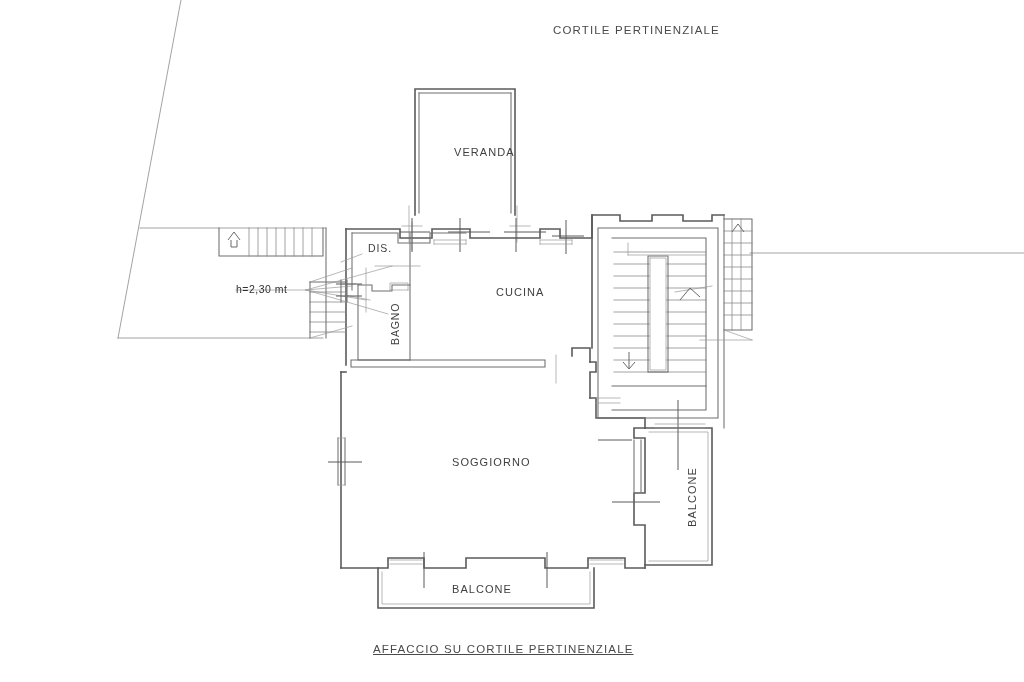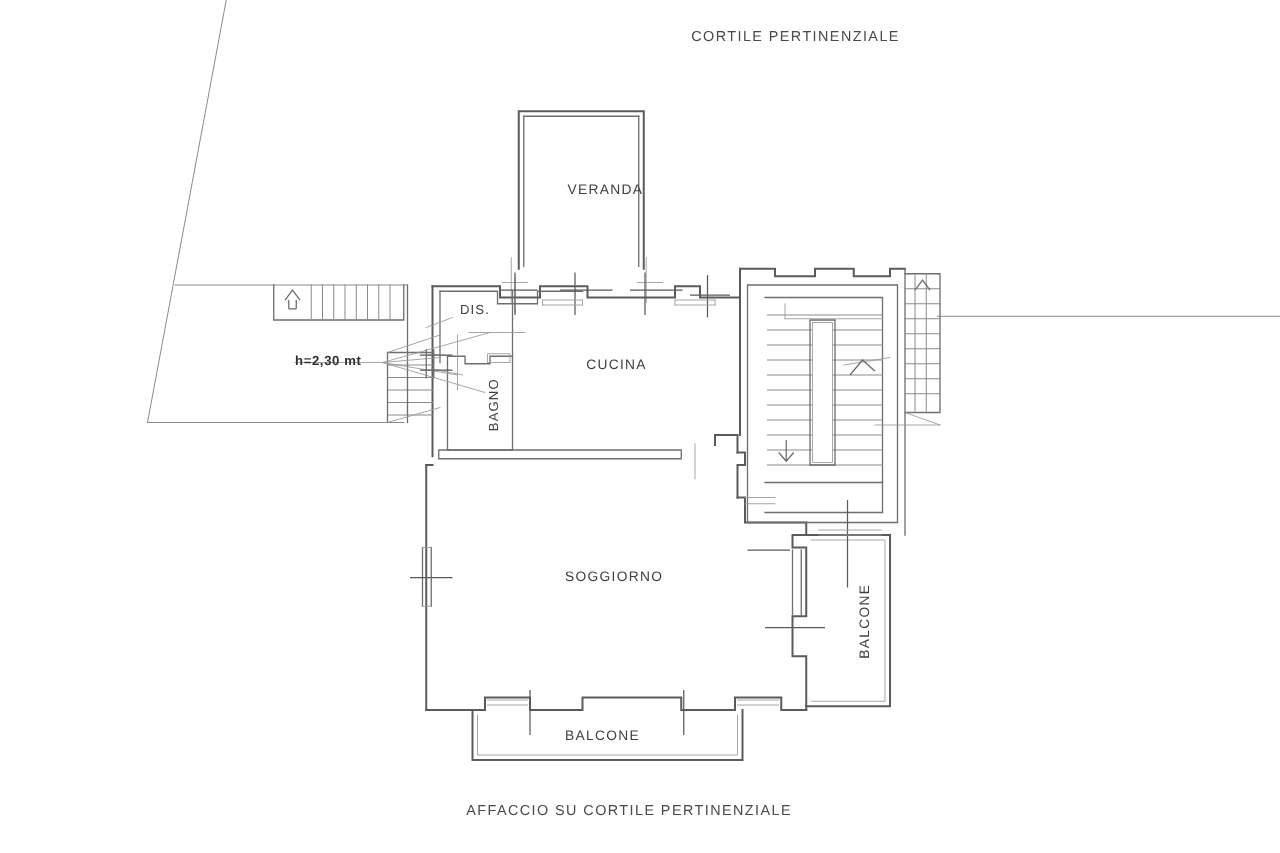--- a/index.html
+++ b/index.html
@@ -33,21 +33,21 @@
     position: absolute;
     font-family: "Liberation Sans", sans-serif;
     color: #3a3a3a;
     white-space: nowrap;
     letter-spacing: 0.9px;
     -webkit-font-smoothing: antialiased;
   }
   .lbl-title   { font-size: 11.5px; letter-spacing: 1.15px; color: #4a4a4a; }
   .lbl-room    { font-size: 11px;   letter-spacing: 1.05px; color: #3f3f3f; }
   .lbl-small   { font-size: 10.5px; letter-spacing: 0.9px;  color: #404040; }
-  .lbl-note    { font-size: 10.5px; letter-spacing: 0.5px;  color: #2f2f2f; font-weight: bold; }
+  .lbl-note    { font-size: 10.5px; letter-spacing: 0.5px;  color: #2f2f2f; }
   .rot90       { transform: rotate(-90deg); transform-origin: 0 0; }
 </style>
 </head>
 <body>
 
 <div id="plan-root">
 
   <svg id="plan-svg" viewBox="0 0 1024 682" xmlns="http://www.w3.org/2000/svg">
 
     <defs>
@@ -301,25 +301,25 @@
   </svg>
 
   <div class="lbl lbl-title" style="left:553px; top:24px;">CORTILE PERTINENZIALE</div>
 
   <div class="lbl lbl-room" style="left:430px; top:146px;margin-left:24px;">VERANDA</div>
 
   <div class="lbl lbl-small" style="left:368px; top:242px;">DIS.</div>
 
   <div class="lbl lbl-small rot90" style="left:389px; top:345px;">BAGNO</div>
 
-  <div class="lbl lbl-room" style="left:469px; top:286px;">CUCINA</div>
+  <div class="lbl lbl-room" style="left:496px; top:286px;">CUCINA</div>
 
   <div class="lbl lbl-room" style="left:452px; top:456px;">SOGGIORNO</div>
 
   <div class="lbl lbl-room" style="left:452px; top:583px;">BALCONE</div>
 
   <div class="lbl lbl-room rot90" style="left:686px; top:527px;">BALCONE</div>
 
   <div class="lbl lbl-note" style="left:236px; top:283px;">h=2,30 mt</div>
 
-  <div class="lbl lbl-title" style="left:373px; top:643px;">AFFACCIO SU CORTILE PERTINENZIALE</div>
+  <div class="lbl lbl-title" style="left:373px; top:643px;text-decoration:underline;">AFFACCIO SU CORTILE PERTINENZIALE</div>
 
 </div>
 
 </body></html>

